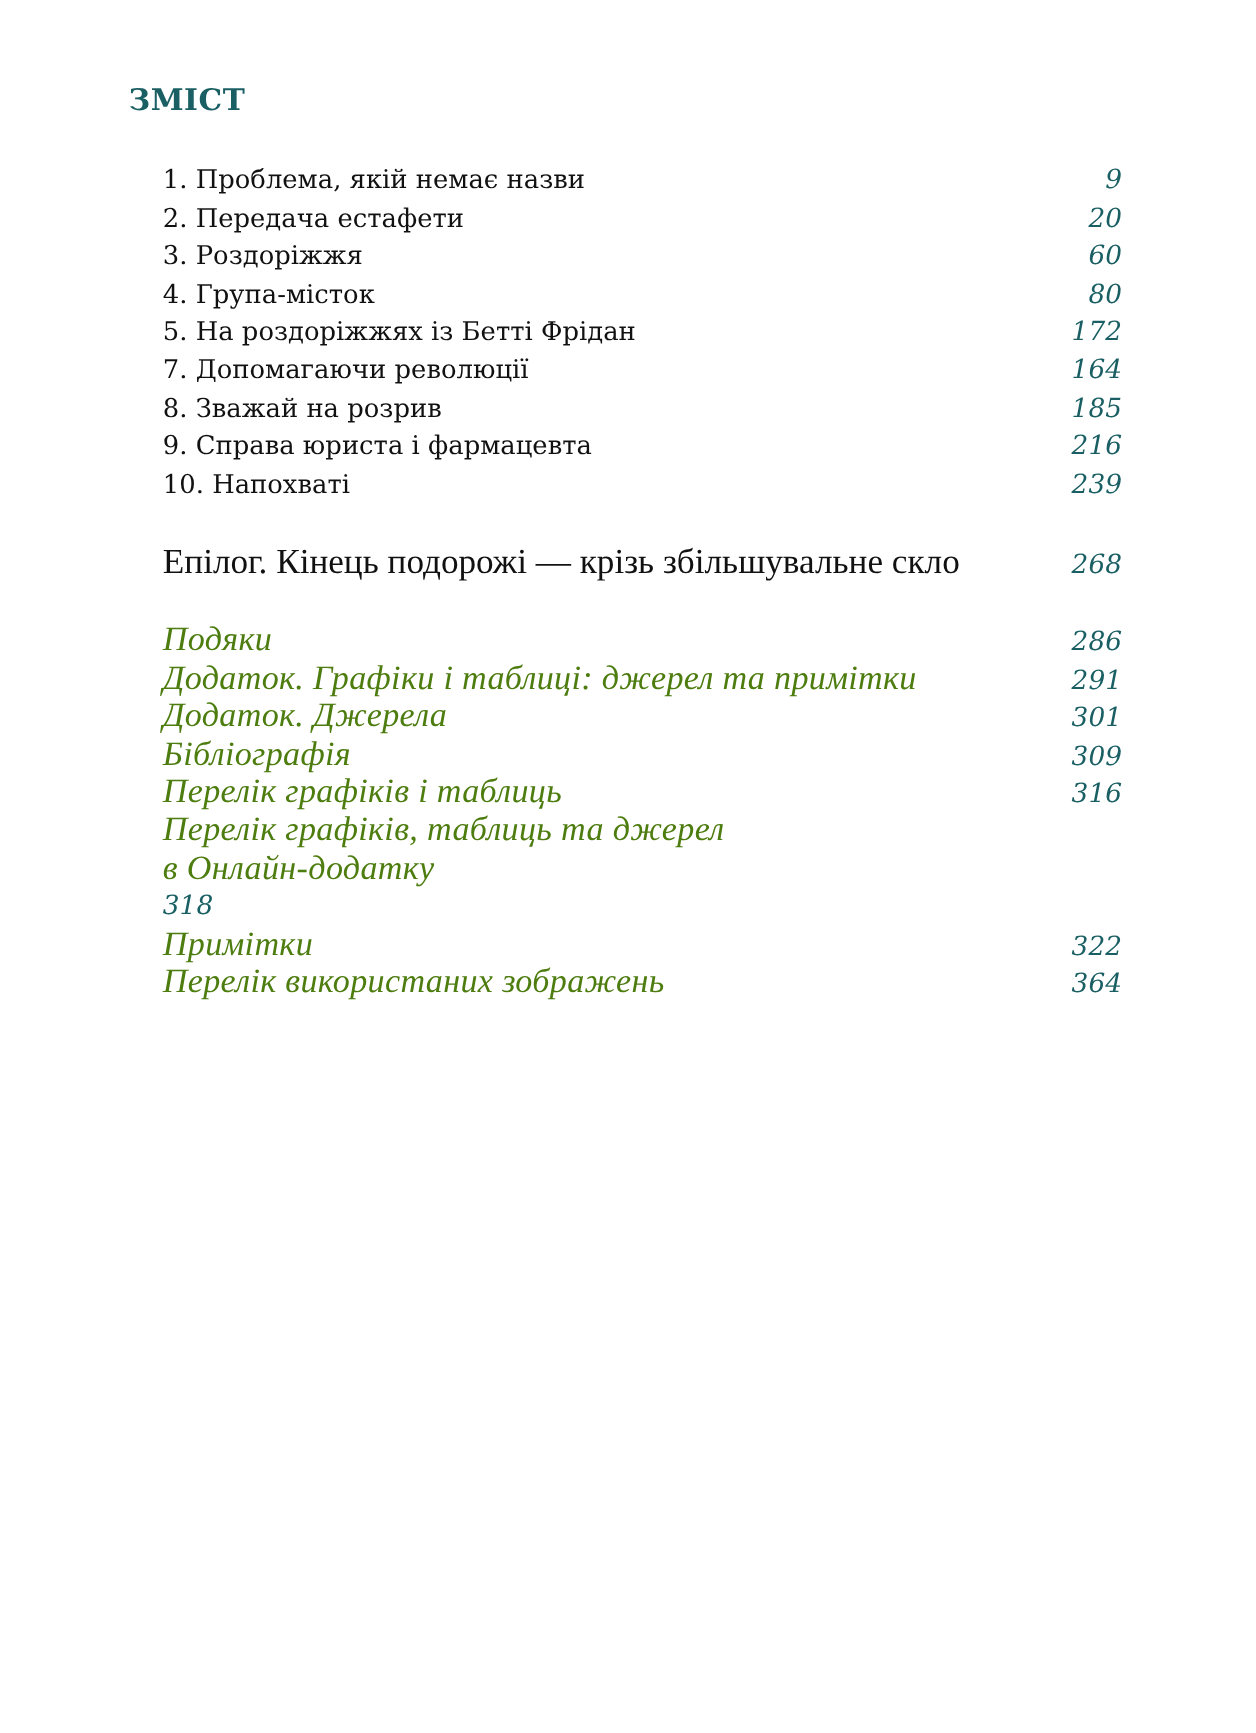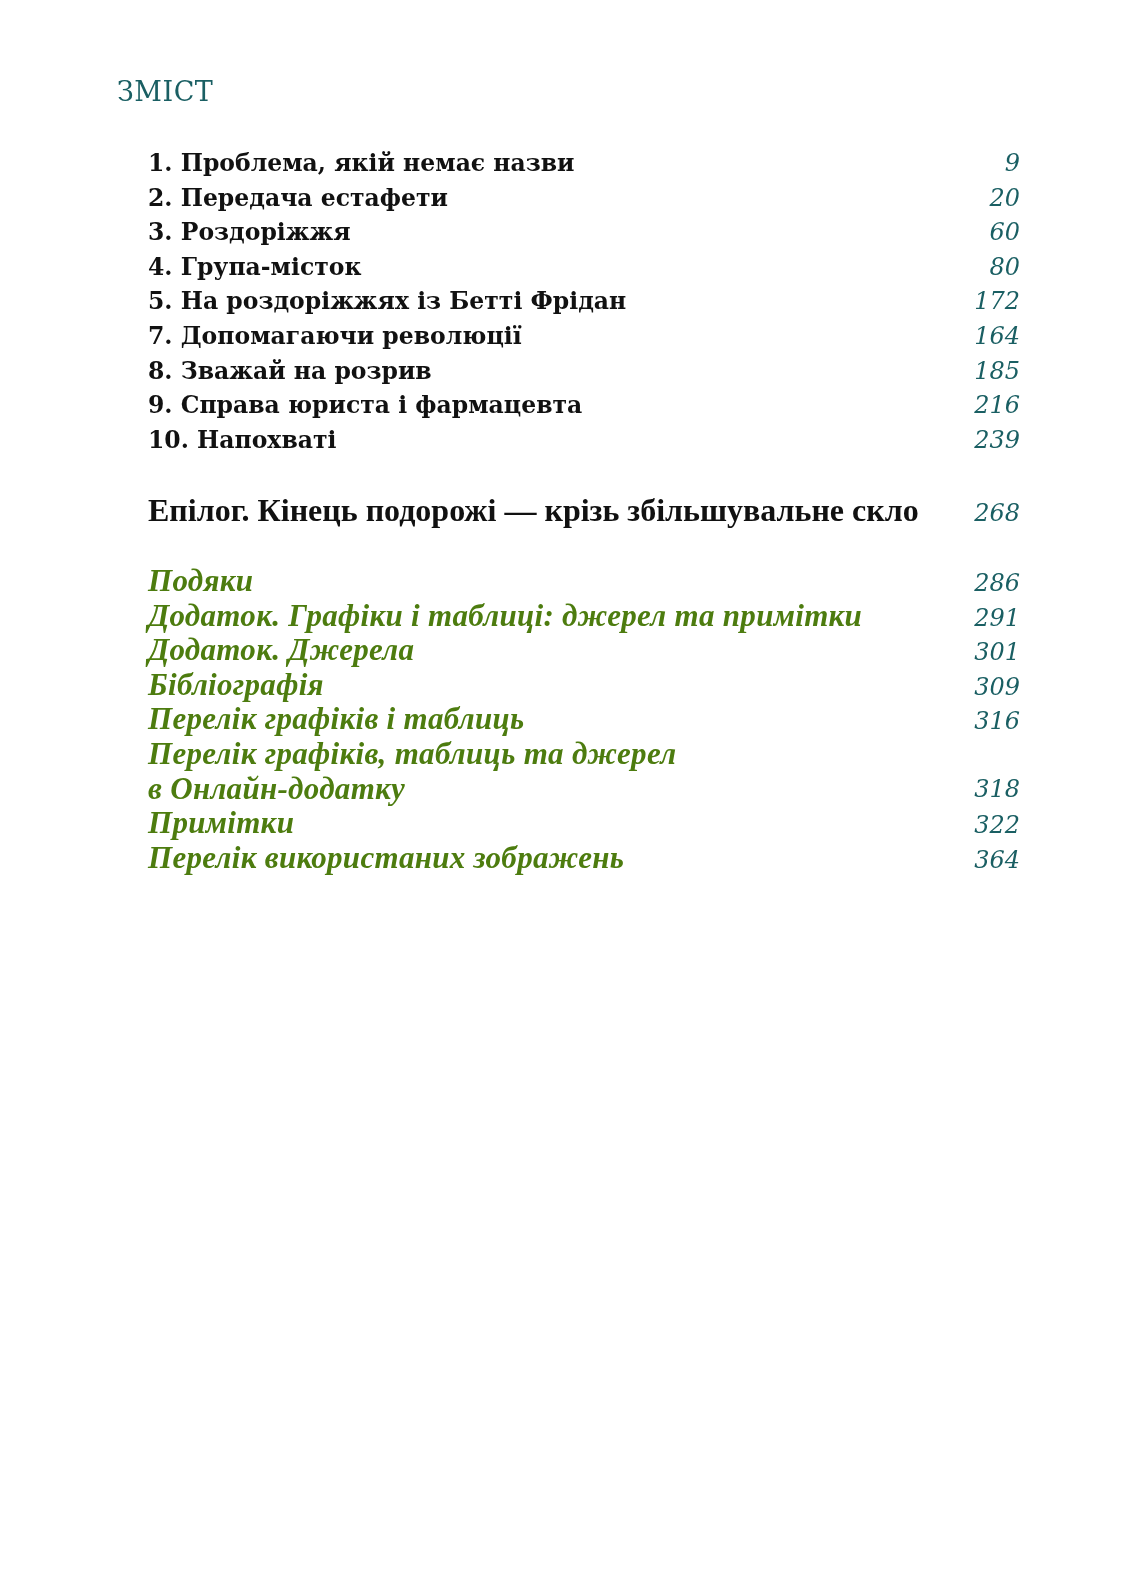--- a/index.html
+++ b/index.html
@@ -1,41 +1,41 @@
 <!DOCTYPE html>
 <html><head>
 <meta charset="utf-8">
 <style>
   html, body { margin: 0; padding: 0; background: #ffffff; }
   body { width: 1142px; height: 1575px; position: relative; overflow: hidden; }
   .page-title {
     position: absolute; left: 117px; top: 76px;
     font-family: "DejaVu Serif", serif; font-size: 27px; letter-spacing: 0.5px;
-    color: #1a5f63; font-weight: normal; margin: 0;
+    color: #1a5f63; font-weight: bold; margin: 0;
   }
   .toc { position: absolute; left: 148px; top: 146px; width: 872px; }
   .row {
     display: flex; justify-content: space-between; align-items: baseline;
     height: 34.6px; line-height: 34.6px;
   }
   .label {
     font-family: "DejaVu Serif", serif; font-size: 23.5px; color: #111111;
-    white-space: nowrap; font-weight: 700;
+    white-space: nowrap; font-weight: 400;
   }
   .epi .label { font-family: "Liberation Serif", serif; font-size: 32px; }
   .page {
     font-family: "DejaVu Serif", serif; font-style: italic; font-size: 24px;
     color: #1a5f63; white-space: nowrap;
   }
   .gap { height: 36px; }
   .back .label {
     font-family: "Liberation Serif", serif; font-style: italic; font-size: 31px;
     color: #4d7c0f; letter-spacing: 0.3px;
   }
-  .multi { height: auto; align-items: flex-end; }
+  .multi { height: auto; align-items: flex-start; flex-direction: column; }
   .multi .label { line-height: 34.6px; }
   .multi .page { line-height: 34.6px; }
 </style>
 </head>
 <body>
 
 <h1 class="page-title">ЗМІСТ</h1>
 
 <div class="toc">
   <div class="row">

